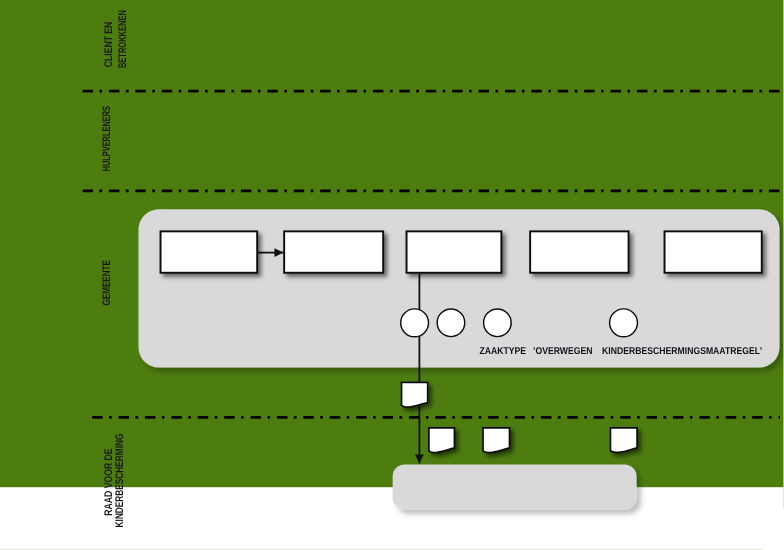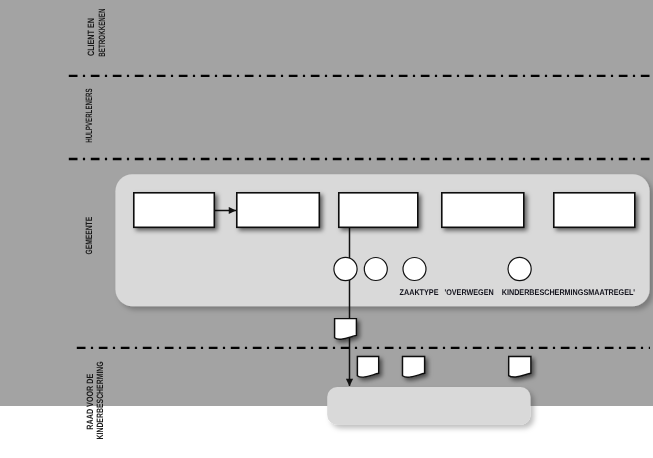--- a/index.html
+++ b/index.html
@@ -1,17 +1,17 @@
 <!DOCTYPE html>
 <html><head>
 <meta charset="utf-8">
 <style>
   html,body{margin:0;padding:0;background:#ffffff;}
   body{width:653px;height:458px;overflow:hidden;font-family:"Liberation Sans",sans-serif;}
-  #stage{position:relative;width:653px;height:406px;background:#a3a3a3;
+  #stage{position:relative;width:653px;height:406px;background:#4d7c0f;
          -webkit-font-smoothing:antialiased;text-rendering:geometricPrecision;}
   svg#scene{position:absolute;left:0;top:0;width:653px;height:458px;display:block;}
   svg#scene text{fill-opacity:1;opacity:0.995;}
   .lanetext{font-size:9.2px;font-weight:bold;fill:#1a1a1a;
             font-family:"Liberation Sans",sans-serif;}
   .nodetext{font-size:8.5px;font-weight:bold;fill:#12121c;
             font-family:"Liberation Sans",sans-serif;}
   .markertext{font-size:10px;font-weight:bold;fill:#12121c;
             font-family:"Liberation Sans",sans-serif;}
   .smalltext{font-size:8.2px;font-weight:bold;fill:#12121c;

